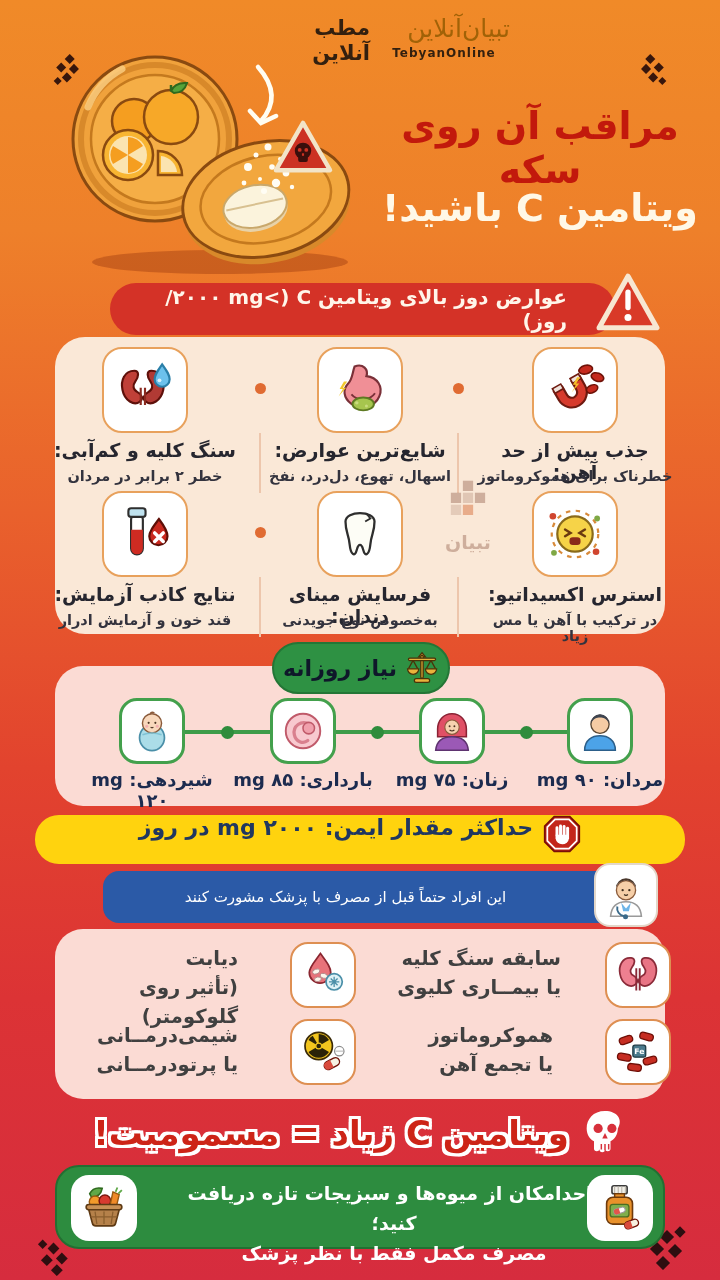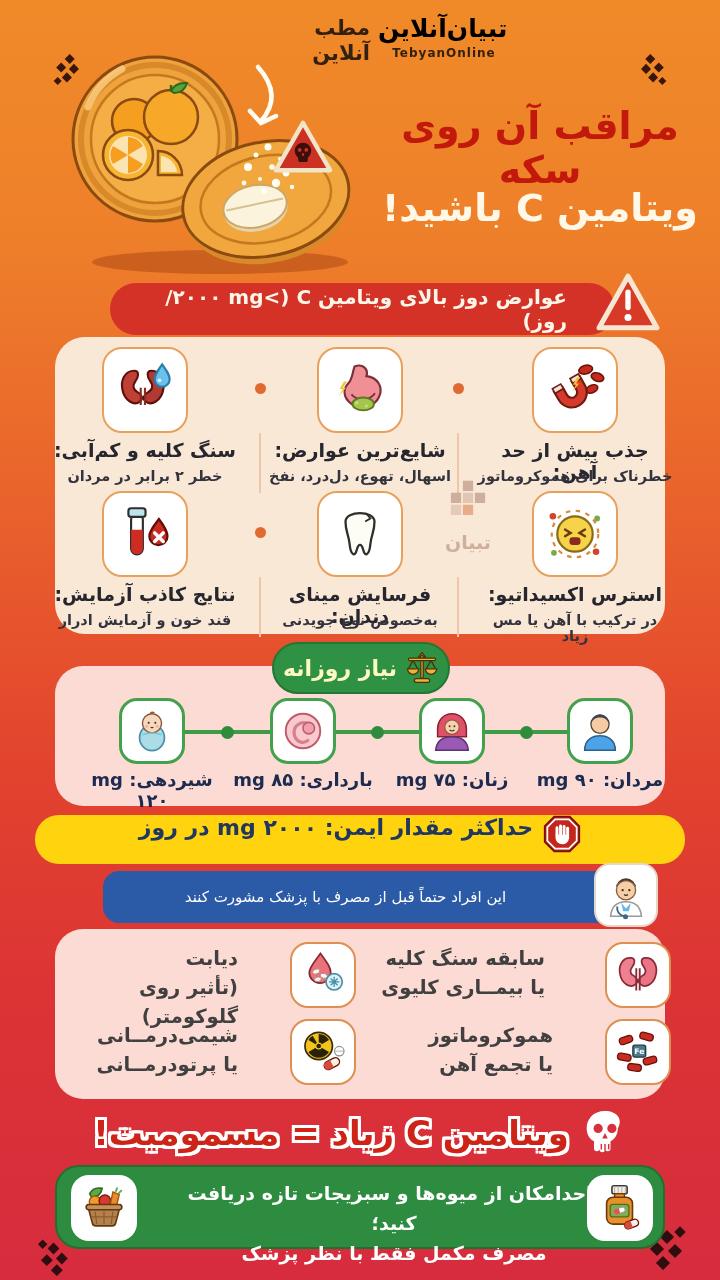--- a/index.html
+++ b/index.html
@@ -6,21 +6,21 @@
   html,body { width:720px; height:1280px; }
   body {
     position:relative; overflow:hidden;
     font-family:"DejaVu Sans", sans-serif;
     background:linear-gradient(180deg,#F08A28 0%,#EE802A 18%,#E9612C 40%,#E2432E 60%,#DC3335 78%,#D62C3E 100%);
   }
   .abs { position:absolute; }
   .rtl { direction:rtl; }
 
   
-  .brand-fa { top:14px; left:378px; width:132px; text-align:left; color:#000000; font-weight:bold; font-size:25px; }
+  .brand-fa { top:14px; left:378px; width:132px; text-align:right; color:#a16207; font-weight:normal; font-size:25px; }
   .brand-en { top:46px; left:378px; width:132px; text-align:center; color:#33200F; font-weight:bold; font-size:12px; letter-spacing:1px; }
   .brand-clinic { top:16px; left:288px; width:82px; text-align:right; color:#33200F; font-weight:bold; font-size:21px; line-height:25px; }
 
   
   .hero-t1 { top:104px; left:372px; width:336px; text-align:center; font-size:38px; font-weight:bold; color:#C2190C; }
   .hero-t2 { top:186px; left:372px; width:336px; text-align:center; font-size:38px; font-weight:bold; color:#FFF8E7; }
 
   
   .se-banner { top:283px; left:110px; width:505px; height:52px; background:#D43227; border-radius:26px;
     color:#FFF6EA; font-size:20px; font-weight:bold; display:flex; align-items:center; justify-content:center;
@@ -36,21 +36,21 @@
   .se-title { width:190px; text-align:center; font-size:19px; font-weight:bold; color:#26262F; }
   .se-sub   { width:196px; text-align:center; font-size:14.5px; font-weight:bold; color:#33333E; }
   .odot { width:11px; height:11px; border-radius:50%; background:#E06B32; }
   .vline { width:2px; height:60px; background:#EDC6AC; }
   .wm { top:479px; left:423px; width:90px; text-align:center; opacity:.45; }
   .wm-word { font-size:19px; color:#9A6A55; font-weight:bold; }
 
   
   .badge { top:642px; left:272px; width:178px; height:52px; background:#2E9143; border:2px solid #247636; border-radius:26px;
     display:flex; align-items:center; justify-content:center; gap:8px; direction:rtl; z-index:3;
-    color:#fef9c3; font-size:22px; font-weight:bold; }
+    color:#0f172a; font-size:22px; font-weight:bold; }
   .card2 { top:666px; left:55px; width:610px; height:140px; }
   .gdot { width:13px; height:13px; border-radius:50%; background:#2F8C3C; }
   .tile-g { background:#fff; border:3px solid #43A04C; border-radius:18px; display:flex; align-items:center; justify-content:center; }
   .tl-label { width:150px; text-align:center; font-size:18px; font-weight:bold; color:#1C2B4F; }
 
   
   .maxsafe { top:815px; left:35px; width:650px; height:49px; background:#FFD30E; border-radius:24px;
     display:flex; align-items:flex-start; justify-content:center; gap:10px; direction:rtl;
     color:#203760; font-size:22px; font-weight:bold; }
   .consult-banner { top:871px; left:103px; width:519px; height:52px; background:#2B5AA7; border-radius:16px;
@@ -396,21 +396,21 @@
 </div>
 
 <div class="abs card card3">
   <div class="abs tile-o t66" style="top:13px;left:505px">
     <svg width="48" height="48" viewBox="0 0 56 56">
       <path d="M20 8 c-10 -1 -15 9 -13 19 c2 11 12 17 18 12 c4 -3 2 -8 -2 -10 c-4 -2 -5 -6 -2 -10 c3 -4 5 -10 -1 -11 Z" fill="#EE8090" stroke="#8A2A38" stroke-width="2"></path>
       <path d="M36 8 c10 -1 15 9 13 19 c-2 11 -12 17 -18 12 c-4 -3 -2 -8 2 -10 c4 -2 5 -6 2 -10 c-3 -4 -5 -10 1 -11 Z" fill="#E87484" stroke="#8A2A38" stroke-width="2"></path>
       <path d="M26 20 v26 M30 20 v26" stroke="#8A2A38" stroke-width="2.2" fill="none"></path>
     </svg>
   </div>
-  <div class="abs c-text rtl" style="top:15px;left:272px;width:218px">
+  <div class="abs c-text rtl" style="top:15px;left:288px;width:218px">
     <div>سابقه سنگ کلیه</div>
     <div>یا بیمــاری کلیوی</div>
   </div>
   <div class="abs tile-o t66" style="top:13px;left:190px">
     <svg width="48" height="48" viewBox="0 0 56 56">
       <path d="M25 3 c8 11 12 16 12 22 a12.5 12.5 0 0 1 -25 0 c0 -6 5 -11 13 -22 Z" fill="#E8737A" stroke="#8A2630" stroke-width="2"></path>
       <g fill="#FDF6EC" stroke="#B08888" stroke-width="1">
           <ellipse cx="20" cy="24" rx="4.4" ry="2.8" transform="rotate(-20 20 24)"></ellipse>
           <ellipse cx="29" cy="29" rx="4.4" ry="2.8" transform="rotate(15 29 29)"></ellipse>
           <ellipse cx="22" cy="33" rx="4" ry="2.6" transform="rotate(-10 22 33)"></ellipse>

